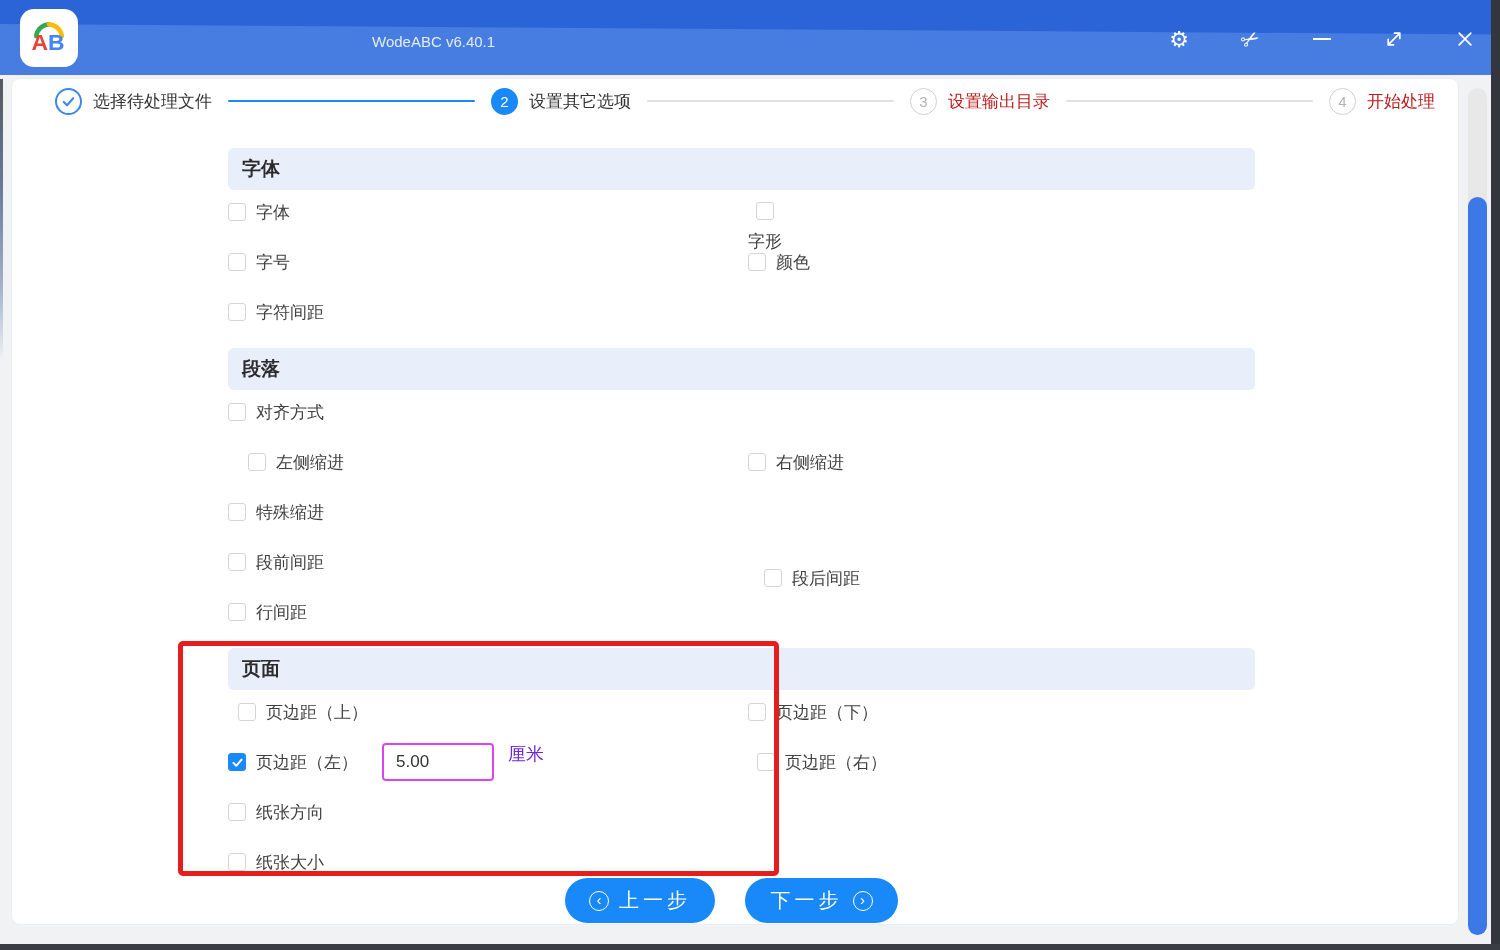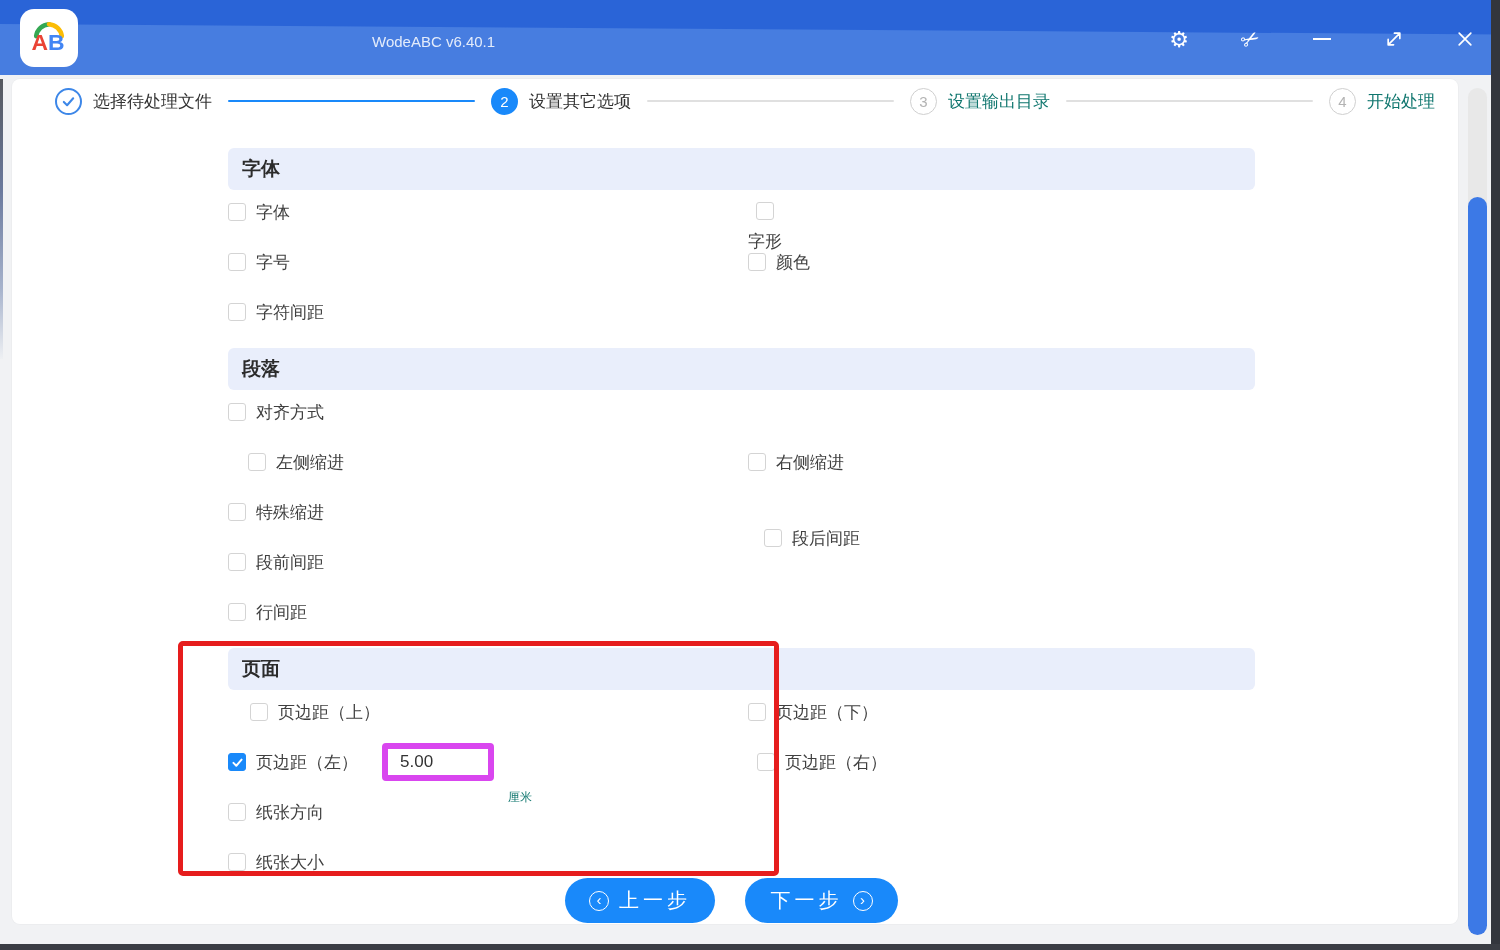--- a/index.html
+++ b/index.html
@@ -21,32 +21,32 @@
   
   .card{position:absolute;left:12px;top:79px;width:1446px;height:845px;background:#fff;border-radius:8px;box-shadow:0 0 0 1px rgba(0,0,0,.02);}
   
   .stepper{position:absolute;left:55px;top:86px;width:1380px;height:30px;display:flex;align-items:center;}
   .step{display:flex;align-items:center;gap:11px;white-space:nowrap;}
   .step-circle{width:27px;height:27px;border-radius:50%;display:flex;align-items:center;justify-content:center;box-sizing:border-box;font-size:15px;}
   .step-done .step-circle{border:2px solid #3d87e8;background:#fff;}
   .step-active .step-circle{background:#1989fa;color:#fff;}
   .step-pending .step-circle{border:1.5px solid #cfcfcf;color:#b3b3b3;background:#fff;}
   .step-label{font-size:17px;color:#333;}
-  .step-pending .step-label{color:#0f766e;}
+  .step-pending .step-label{color:#b91c1c;}
   .connector{flex:1;height:2px;margin:0 16px;border-radius:1px;}
   .connector.blue{background:#1989fa;}
   .connector.gray{background:#e0e0e0;height:1.5px;}
   
   .sec-header{position:absolute;left:228px;width:1027px;height:42px;background:#e9eefb;border-radius:6px;box-sizing:border-box;padding-left:14px;display:flex;align-items:center;font-size:19px;font-weight:bold;color:#2b2b2b;}
   .chk-item{position:absolute;display:flex;align-items:center;gap:10px;height:20px;cursor:pointer;}
   .chk-box{width:18px;height:18px;box-sizing:border-box;border:1px solid #d4d4d4;border-radius:3px;background:#fff;flex:0 0 auto;display:flex;align-items:center;justify-content:center;}
   .chk-box.checked{background:#1989fa;border-color:#1989fa;}
   .chk-label{font-size:17px;color:#404040;}
-  .num-input{position:absolute;left:382px;top:743px;width:112px;height:38px;box-sizing:border-box;border:6px solid #d946ef;border-radius:4px;padding:0 12px;font-size:17px;color:#333;outline:none;font-family:"Liberation Sans","DejaVu Sans",sans-serif;}
-  .unit-label{position:absolute;left:508px;top:787px;font-size:12px;color:#0f766e;height:20px;display:flex;align-items:center;}
+  .num-input{position:absolute;left:382px;top:743px;width:112px;height:38px;box-sizing:border-box;border:2px solid #d946ef;border-radius:4px;padding:0 12px;font-size:17px;color:#333;outline:none;font-family:"Liberation Sans","DejaVu Sans",sans-serif;}
+  .unit-label{position:absolute;left:508px;top:744px;font-size:18px;color:#6d28d9;height:20px;display:flex;align-items:center;}
   
   .annotation-rect{position:absolute;left:178px;top:641px;width:601px;height:235px;box-sizing:border-box;border:5px solid #e61d1d;border-radius:5px;pointer-events:none;z-index:50;}
   
   .btn{position:absolute;top:878px;height:45px;border-radius:23px;background:#1989fa;color:#fff;display:flex;align-items:center;justify-content:center;gap:10px;font-size:20px;letter-spacing:4px;cursor:pointer;border:none;}
   .btn-prev{left:565px;width:150px;}
   .btn-next{left:745px;width:153px;}
   .circ-arrow{width:20px;height:20px;box-sizing:border-box;border:1.5px solid #fff;border-radius:50%;display:flex;align-items:center;justify-content:center;font-size:15px;letter-spacing:0;line-height:1;padding-bottom:2px;}
   
   .scroll-track{position:absolute;left:1468px;top:88px;width:19px;height:847px;background:#e8e8e8;border-radius:10px;}
   .scroll-thumb{position:absolute;left:1468px;top:197px;width:19px;height:738px;background:#3c79e6;border-radius:10px;cursor:pointer;}
@@ -160,33 +160,33 @@
   <span class="chk-label">右侧缩进</span>
 </div>
 <div class="chk-item" style="left:228px;top:502px;">
   <span class="chk-box"></span>
   <span class="chk-label">特殊缩进</span>
 </div>
 <div class="chk-item" style="left:228px;top:552px;">
   <span class="chk-box"></span>
   <span class="chk-label">段前间距</span>
 </div>
-<div class="chk-item" style="left:748px;top:528px;padding-left:16px;">
+<div class="chk-item" style="left:748px;top:568px;padding-left:16px;">
   <span class="chk-box"></span>
   <span class="chk-label">段后间距</span>
 </div>
 <div class="chk-item" style="left:228px;top:602px;">
   <span class="chk-box"></span>
   <span class="chk-label">行间距</span>
 </div>
 
 <div class="sec-header" style="top:648px;">
   <span>页面</span>
 </div>
-<div class="chk-item" style="left:240px;top:702px;padding-left:10px;">
+<div class="chk-item" style="left:228px;top:702px;padding-left:10px;">
   <span class="chk-box"></span>
   <span class="chk-label">页边距（上）</span>
 </div>
 <div class="chk-item" style="left:748px;top:702px;">
   <span class="chk-box"></span>
   <span class="chk-label">页边距（下）</span>
 </div>
 <div class="chk-item" style="left:228px;top:752px;">
   <span class="chk-box checked">
     <svg width="13" height="13" viewBox="0 0 16 16">

